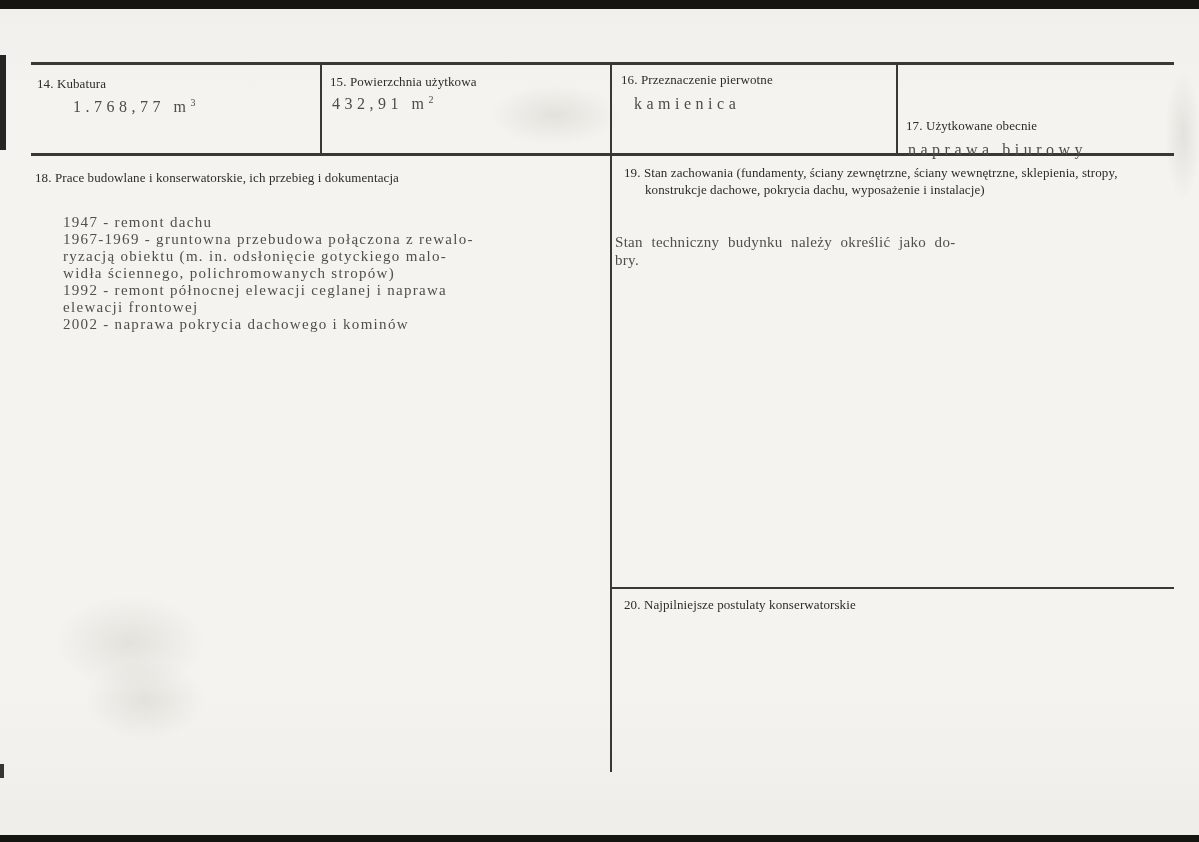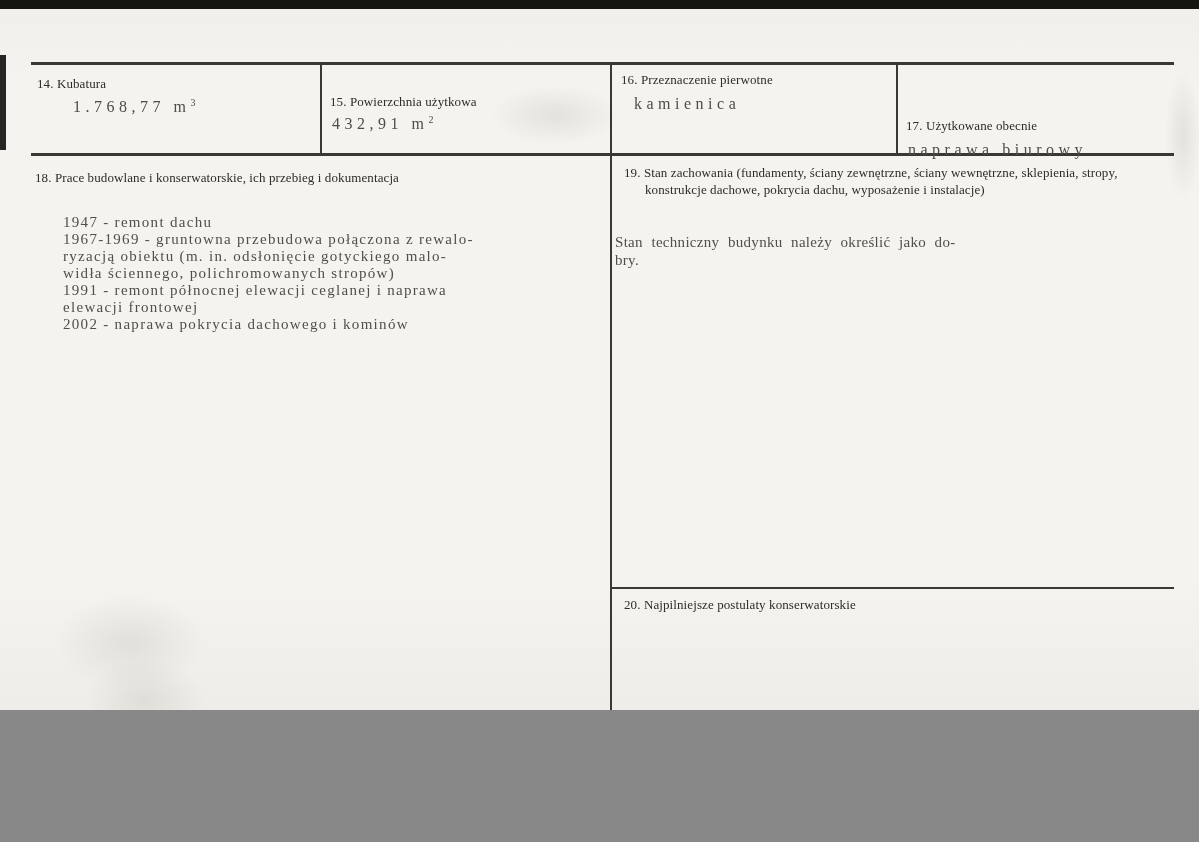--- a/index.html
+++ b/index.html
@@ -1,17 +1,17 @@
 <!DOCTYPE html>
 <html><head>
 <meta charset="utf-8">
 <style>
   html,body { margin:0; padding:0; background:#888; }
   .sheet {
-    position:relative; width:1199px; height:710px; overflow:hidden;
+    position:relative; width:1199px; height:842px; overflow:hidden;
     background: linear-gradient(180deg,#f0efeb 0%, #f4f3ef 12%, #f4f3ef 82%, #eeede9 100%);
     font-family:"Liberation Serif", serif;
   }
   .abs { position:absolute; }
   .scan-strip { background:#141411; }
   .hline { background:#393833; height:3px; }
   .vline { background:#393833; width:2px; }
   .label { font-size:13px; color:#2d2c28; letter-spacing:0.1px; white-space:nowrap; }
   .type { font-family:Liberation Serif, serif; color:#4d4c46; }
   .type-val { font-size:16px; letter-spacing:4.5px; white-space:nowrap; }
@@ -41,21 +41,21 @@
   <div class="abs vline" style="left:610px; top:62px; height:92px;"></div>
   <div class="abs vline" style="left:896px; top:62px; height:92px;"></div>
   <div class="abs vline" style="left:610px; top:154px; height:618px;"></div>
   <div class="abs hline" style="left:611px; top:587px; width:563px; height:2px;"></div>
 
   <div class="abs" style="left:37px; top:76px;">
     <div class="label">14. Kubatura</div>
     <div class="type type-val" style="margin:5px 0 0 36px;"><span>1.768,77 m</span><sup>3</sup></div>
   </div>
 
-  <div class="abs" style="left:330px; top:74px;margin-top:20px;">
+  <div class="abs" style="left:330px; top:74px;">
     <div class="label">15. Powierzchnia użytkowa</div>
     <div class="type type-val" style="margin:4px 0 0 2px;"><span>432,91 m</span><sup>2</sup></div>
   </div>
 
   <div class="abs" style="left:621px; top:72px;">
     <div class="label">16. Przeznaczenie pierwotne</div>
     <div class="type type-val" style="margin:7px 0 0 13px;">kamienica</div>
   </div>
 
   <div class="abs" style="left:906px; top:70px;margin-top:48px;">
@@ -64,21 +64,21 @@
   </div>
 
   <div class="abs" style="left:35px; top:170px;">
     <div class="label">18. Prace budowlane i konserwatorskie, ich przebieg i dokumentacja</div>
   </div>
   <div class="abs type type-block" style="left:63px; top:214px;">
     <div>1947 - remont dachu</div>
     <div>1967-1969 - gruntowna przebudowa połączona z rewalo-</div>
     <div>ryzacją obiektu (m. in. odsłonięcie gotyckiego malo-</div>
     <div>widła ściennego, polichromowanych stropów)</div>
-    <div>1991 - remont północnej elewacji ceglanej i naprawa</div>
+    <div>1992 - remont północnej elewacji ceglanej i naprawa</div>
     <div>elewacji frontowej</div>
     <div>2002 - naprawa pokrycia dachowego i kominów</div>
   </div>
 
   <div class="abs label" style="left:624px; top:165px;">19. Stan zachowania (fundamenty, ściany zewnętrzne, ściany wewnętrzne, sklepienia, stropy,</div>
   <div class="abs label" style="left:645px; top:182px;">konstrukcje dachowe, pokrycia dachu, wyposażenie i instalacje)</div>
   <div class="abs type type-block19" style="left:615px; top:234px;">
     <div>Stan techniczny budynku należy określić jako do-</div>
     <div>bry.</div>
   </div>

